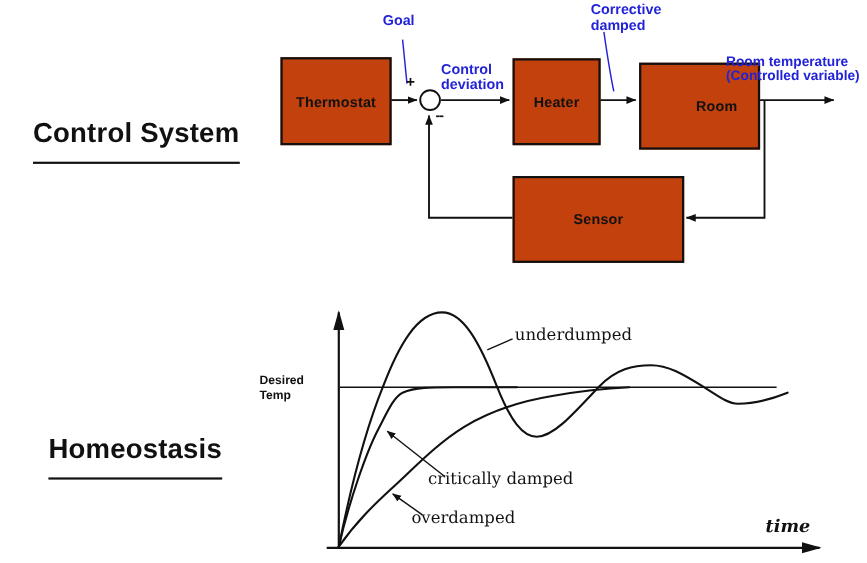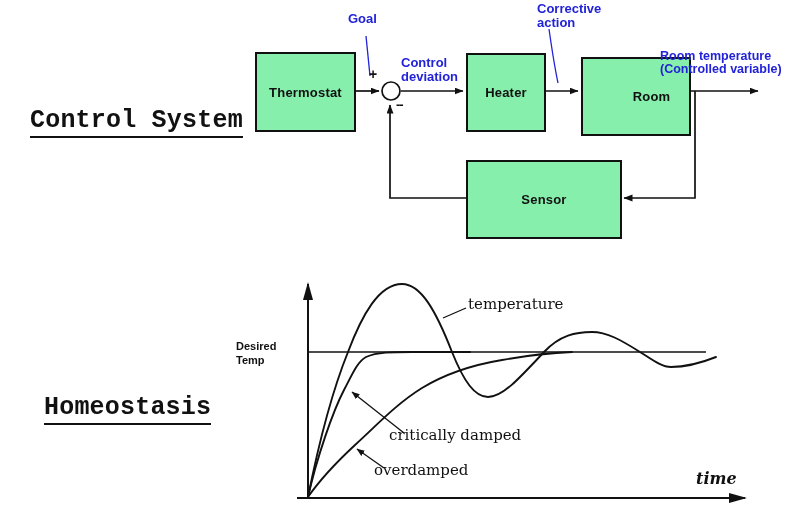--- a/index.html
+++ b/index.html
@@ -7,24 +7,24 @@
   #stage {
     position: relative; width: 788px; height: 512px;
     background: #ffffff; overflow: hidden;
     font-family: "Liberation Sans", sans-serif; color: var(--ink);
   }
   #stage svg { position: absolute; left: 0; top: 0; }
   .abs { position: absolute; }
   .pre { white-space: pre-line; }
   .heading {
     font-size: 25px; font-weight: bold; letter-spacing: 0.2px;
-    border-bottom: 2.5px solid var(--ink); padding-bottom: 1px; line-height: 1.05; font-family: Liberation Mono, monospace;
+    border-bottom: 2.5px solid var(--ink); padding-bottom: 12px; line-height: 1.05;
   }
   .block {
-    position: absolute; border: 2px solid var(--ink); background: #86efac;
+    position: absolute; border: 2px solid var(--ink); background: #c2410c;
     display: flex; align-items: center; justify-content: center;
     font-size: 13px; font-weight: bold; letter-spacing: 0.2px;
   }
   .blue-label {
     position: absolute; color: var(--blue); font-weight: bold;
     font-size: 13px; line-height: 1.05;
   }
   .sign { position: absolute; font-weight: bold; color: var(--ink); }
   .serif-label {
     position: absolute; font-family: "DejaVu Serif", serif;
@@ -111,24 +111,24 @@
     <span>Sensor</span>
   </div>
 
   <div class="sign" style="left:369px; top:66px; font-size:14px;">+</div>
   <div class="sign" style="left:396px; top:97px; font-size:13px; letter-spacing:-1px;">--</div>
 
   <div class="blue-label" style="left:348px; top:12px;">Goal</div>
   <div class="blue-label pre" style="left:401px; top:56px;">Control
 deviation</div>
   <div class="blue-label pre" style="left:537px; top:2px;">Corrective
-action</div>
+damped</div>
   <div class="blue-label pre" style="left:660px; top:50px; font-size:12.5px;">Room temperature
 (Controlled variable)</div>
 
   <div class="desired pre" style="left:236px; top:340px;">Desired
 Temp</div>
-  <div class="serif-label" style="left:468px; top:295px;">temperature</div>
+  <div class="serif-label" style="left:468px; top:295px;">underdumped</div>
   <div class="serif-label" style="left:389px; top:426px;">critically damped</div>
   <div class="serif-label" style="left:374px; top:461px;">overdamped</div>
   <div class="time-label" style="left:696px; top:469px;">time</div>
 
 </div>
 
 </body></html>

